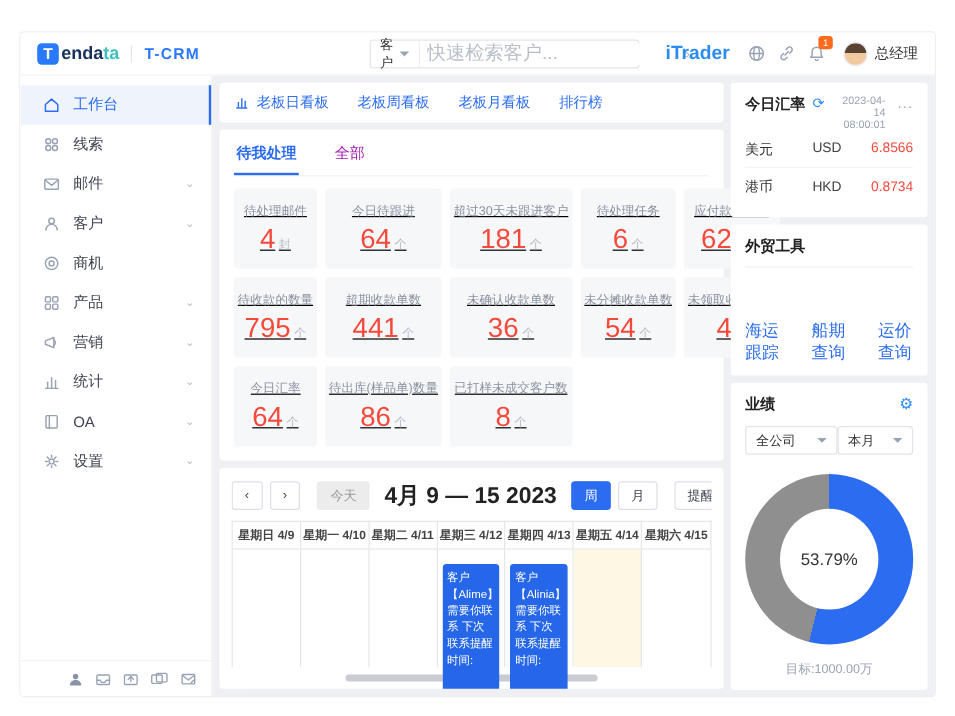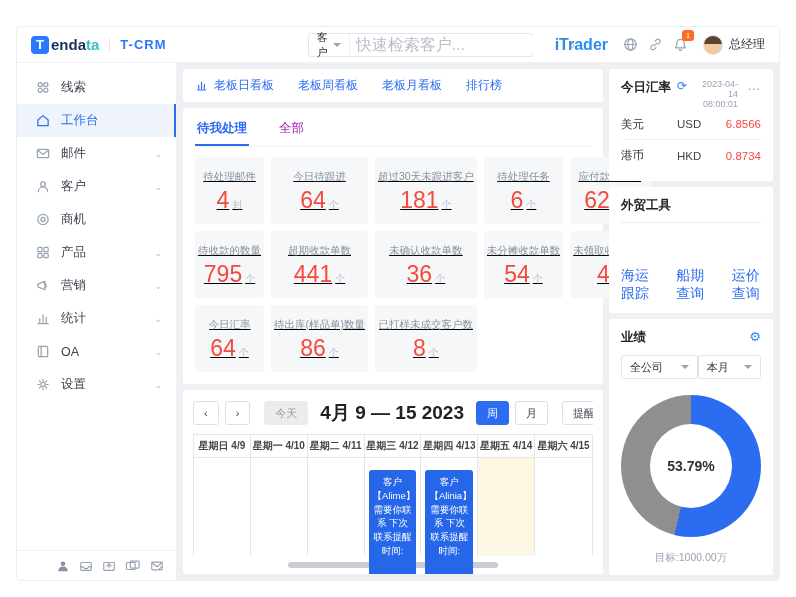--- a/index.html
+++ b/index.html
@@ -66,21 +66,21 @@
   .cbtn.blue { background:#2b6cf0; color:#fff; border-color:#2b6cf0; }
   .caltitle { font-size:19px; font-weight:bold; color:#222; margin:0 6px; }
   .calgrid { flex:1; display:flex; flex-direction:column; border:1px solid #e4e6ea; border-bottom:0; min-height:0; }
   .dayhead { display:grid; grid-template-columns:repeat(7,1fr); border-bottom:1px solid #e4e6ea; }
   .dayhead .dh { font-size:10px; font-weight:bold; color:#444; text-align:center; padding:4px 0; border-right:1px solid #e4e6ea; }
   .dayhead .dh:last-child { border-right:0; }
   .daybody { flex:1; display:grid; grid-template-columns:repeat(7,1fr); min-height:0; }
   .daycol { border-right:1px solid #e4e6ea; position:relative; }
   .daycol:last-child { border-right:0; }
   .daycol.today { background:#fcf8e3; }
-  .event { position:absolute; left:4px; right:4px; top:12px; background:#2567e8; border-radius:3px; color:#fff; font-size:9.5px; padding:5px 4px; line-height:1.45; cursor:pointer; overflow:hidden;text-align:center; }
+  .event { position:absolute; left:4px; right:4px; top:12px; background:#2567e8; border-radius:3px; color:#fff; font-size:9.5px; padding:5px 4px; line-height:1.45; cursor:pointer; overflow:hidden; }
   .event.e2 { top:12px; height:118px; }
   .event.e1 { height:112px; }
   .hscroll { height:6px; background:#c9ccd3; border-radius:3px; width:210px; margin:6px auto 2px; cursor:pointer; }
 
   
   .rightcol { flex:1; display:flex; flex-direction:column; gap:6px; min-width:0; }
   .rcard { background:#fff; border-radius:3px; padding:10px 12px; }
   .rhead { display:flex; align-items:flex-start; gap:6px; }
   .rtitle { font-size:12.5px; font-weight:bold; color:#222; }
   .refresh { color:#2b8cf0; font-size:12px; cursor:pointer; }
@@ -92,21 +92,21 @@
   .raterow .rcode { flex:1; color:#444; }
   .raterow .rval { color:#f5493c;text-align:center; }
   .toolhr { border:0; border-top:1px solid #eceef2; margin:8px 0 9px; }
   .toollinks { display:flex; gap:26px; }
   .tlink { color:#2b6cf0; font-size:14px; cursor:pointer;margin-top:35px; }
   .perf { flex:1; display:flex; flex-direction:column; }
   .gear { margin-left:auto; color:#2b8cf0; cursor:pointer; font-size:13px; }
   .selrow { display:flex; justify-content:space-between; margin-top:9px; }
   .sel { border:1px solid #e0e3e9; border-radius:3px; height:24px; display:flex; align-items:center; justify-content:space-between; padding:0 8px; font-size:11px; color:#333; cursor:pointer; }
   .sel.w1 { width:88px; } .sel.w2 { width:72px; }
-  .donutwrap { display:flex; justify-content:flex-end; margin:16px 0 10px;font-weight:bold; }
+  .donutwrap { display:flex; justify-content:flex-end; margin:16px 0 10px; }
   .donut { width:142px; height:142px; border-radius:50%; position:relative; }
   .hole { position:absolute; inset:29px; background:#fff; border-radius:50%; display:flex; align-items:center; justify-content:center; font-size:14px; color:#333; }
   .amount { text-align:center; font-size:17px; font-weight:bold; color:#222; }
   .target { text-align:center; font-size:10.5px; color:#9aa3b2; margin-top:4px; }
   svg.ic { stroke:#98a2b3; fill:none; stroke-width:1.3; stroke-linecap:round; stroke-linejoin:round; }
   .sitem.active svg.ic { stroke:#2b6cf0; }
 </style>
 </head>
 <body>
 
@@ -152,34 +152,34 @@
       <span class="badge">1</span>
     </div>
     <div class="avatar"></div>
     <div class="role">总经理</div>
   </div>
 
   <div class="bodyrow">
 
     <div class="sidebar">
       <div class="snav">
+        <div class="sitem active">
+          <svg class="ic" width="15" height="15" viewBox="0 0 16 16">
+                <path d="M2.5 7.5 L8 2.8 L13.5 7.5 V13.5 H2.5 Z"></path>
+              </svg>
+          <span class="lbl">工作台</span>
+        </div>
         <div class="sitem">
           <svg class="ic" width="15" height="15" viewBox="0 0 16 16">
                 <circle cx="5" cy="5" r="2.2"></circle>
                 <circle cx="11" cy="5" r="2.2"></circle>
                 <circle cx="5" cy="11" r="2.2"></circle>
                 <circle cx="11" cy="11" r="2.2"></circle>
               </svg>
           <span class="lbl">线索</span>
-        </div>
-        <div class="sitem active">
-          <svg class="ic" width="15" height="15" viewBox="0 0 16 16">
-                <path d="M2.5 7.5 L8 2.8 L13.5 7.5 V13.5 H2.5 Z"></path>
-              </svg>
-          <span class="lbl">工作台</span>
         </div>
         <div class="sitem">
           <svg class="ic" width="15" height="15" viewBox="0 0 16 16">
                 <rect x="2" y="3.5" width="12" height="9" rx="1"></rect>
                 <path d="M2.5 4.5 L8 9 L13.5 4.5"></path>
               </svg>
           <span class="lbl">邮件</span>
           <span class="chev">⌄</span>
         </div>
         <div class="sitem">

